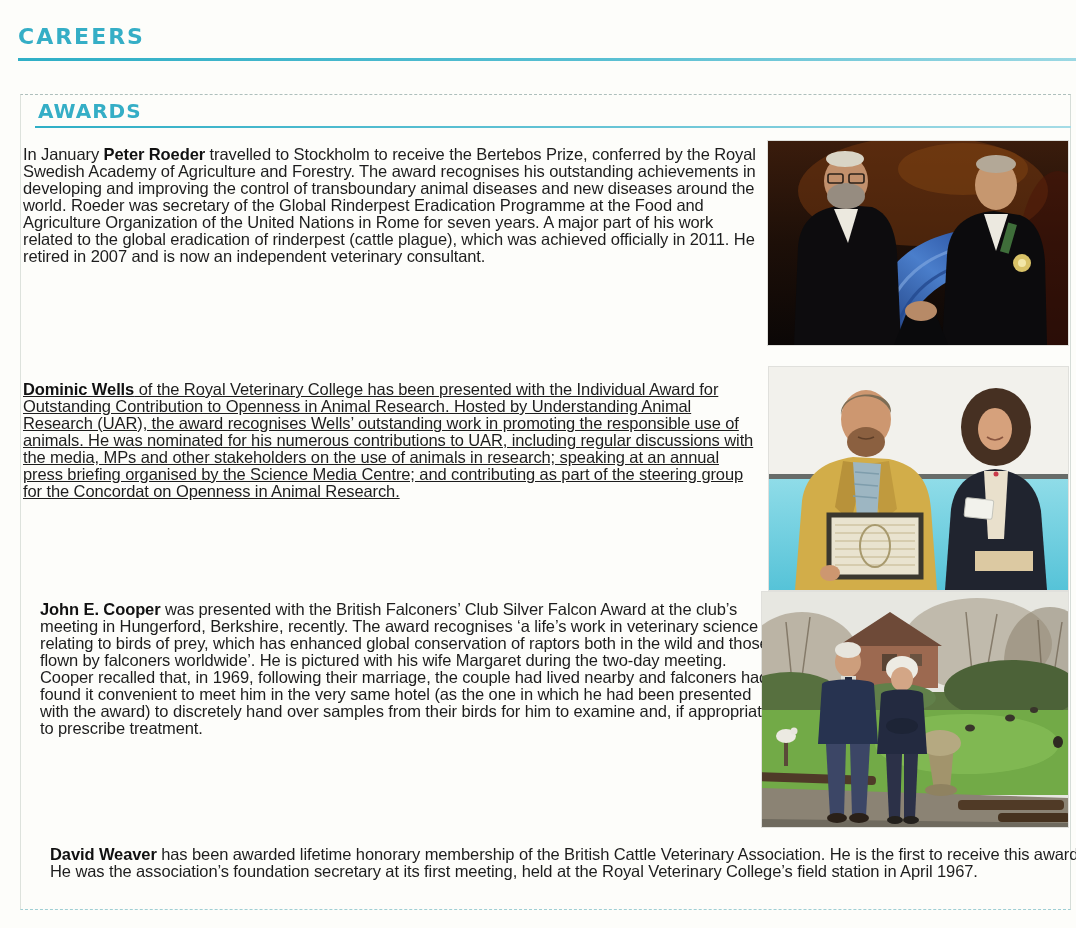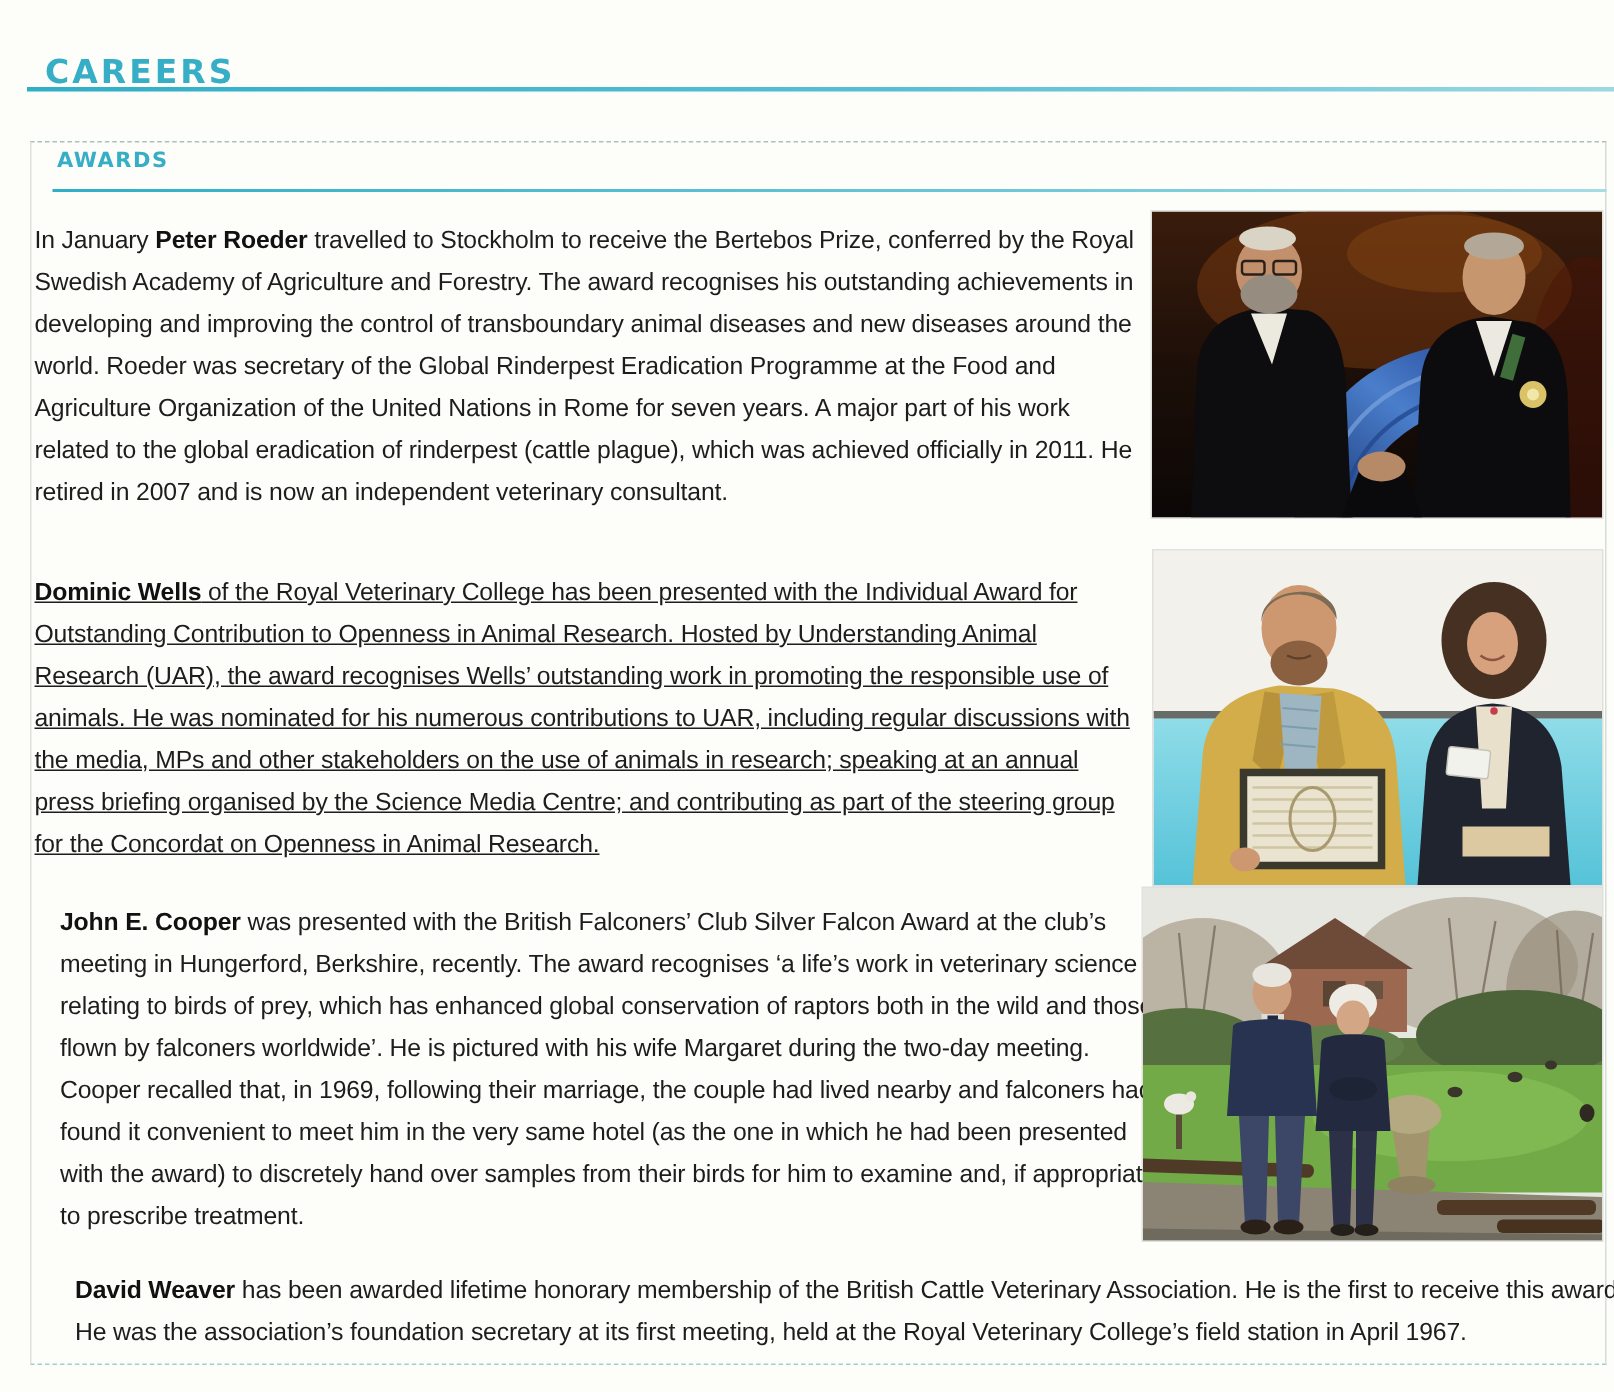--- a/index.html
+++ b/index.html
@@ -3,50 +3,50 @@
 <meta charset="utf-8">
 <style>
   html,body{margin:0;padding:0;}
   body{
     width:1076px;height:928px;position:relative;overflow:hidden;
     background:#fdfdfa;
     font-family:"Liberation Sans", sans-serif;
     -webkit-font-smoothing:antialiased;
   }
   .section-title{
-    position:absolute;left:18px;top:24px;margin:12px;
+    position:absolute;left:18px;top:24px;margin:0;
     font-family:"DejaVu Sans", sans-serif;
     font-size:22px;font-weight:800;letter-spacing:2px;
     color:#35aec6;
   }
   .section-rule{
     position:absolute;left:18px;top:58px;width:1058px;height:3px;
     background:linear-gradient(90deg,#2fafc6 0%,#58bfd2 55%,#9bd8e3 100%);
   }
   .awards-box{
     position:absolute;left:20px;top:94px;width:1051px;height:816px;
     border-top:1px dashed #aebfbc;
     border-bottom:1px dashed #9fcfd4;
     border-left:1px solid #dde2dc;
     border-right:1px solid #d6ddd8;
     box-sizing:border-box;
   }
   .awards-title{
     position:absolute;left:38px;top:99px;margin:0;
     font-family:"DejaVu Sans", sans-serif;
-    font-size:14px;font-weight:800;letter-spacing:1px;
+    font-size:20px;font-weight:800;letter-spacing:1px;
     color:#35aec6;
   }
   .awards-rule{
     position:absolute;left:35px;top:126px;width:1036px;height:2px;
     background:linear-gradient(90deg,#2fafc6 0%,#6cc6d7 60%,#a5dce6 100%);
   }
   .para{
     position:absolute;margin:0;
-    font-size:16.5px;line-height:28px;letter-spacing:-0.1px;
+    font-size:16.5px;line-height:17px;letter-spacing:-0.1px;
     color:#1d1d1d;text-align:left;
   }
   .para b{font-weight:700;color:#111;}
   #para-1{left:23px;top:146px;width:737px;}
   #para-2{left:23px;top:381px;width:737px;text-decoration:underline;}
   #para-3{left:40px;top:601px;width:740px;}
   #para-4{left:29px;top:846px;width:1040px;margin-left:21px;}
   .photo{
     position:absolute;margin:0;padding:0;line-height:0;
     box-shadow:0 0 0 1px rgba(60,60,55,0.15);

